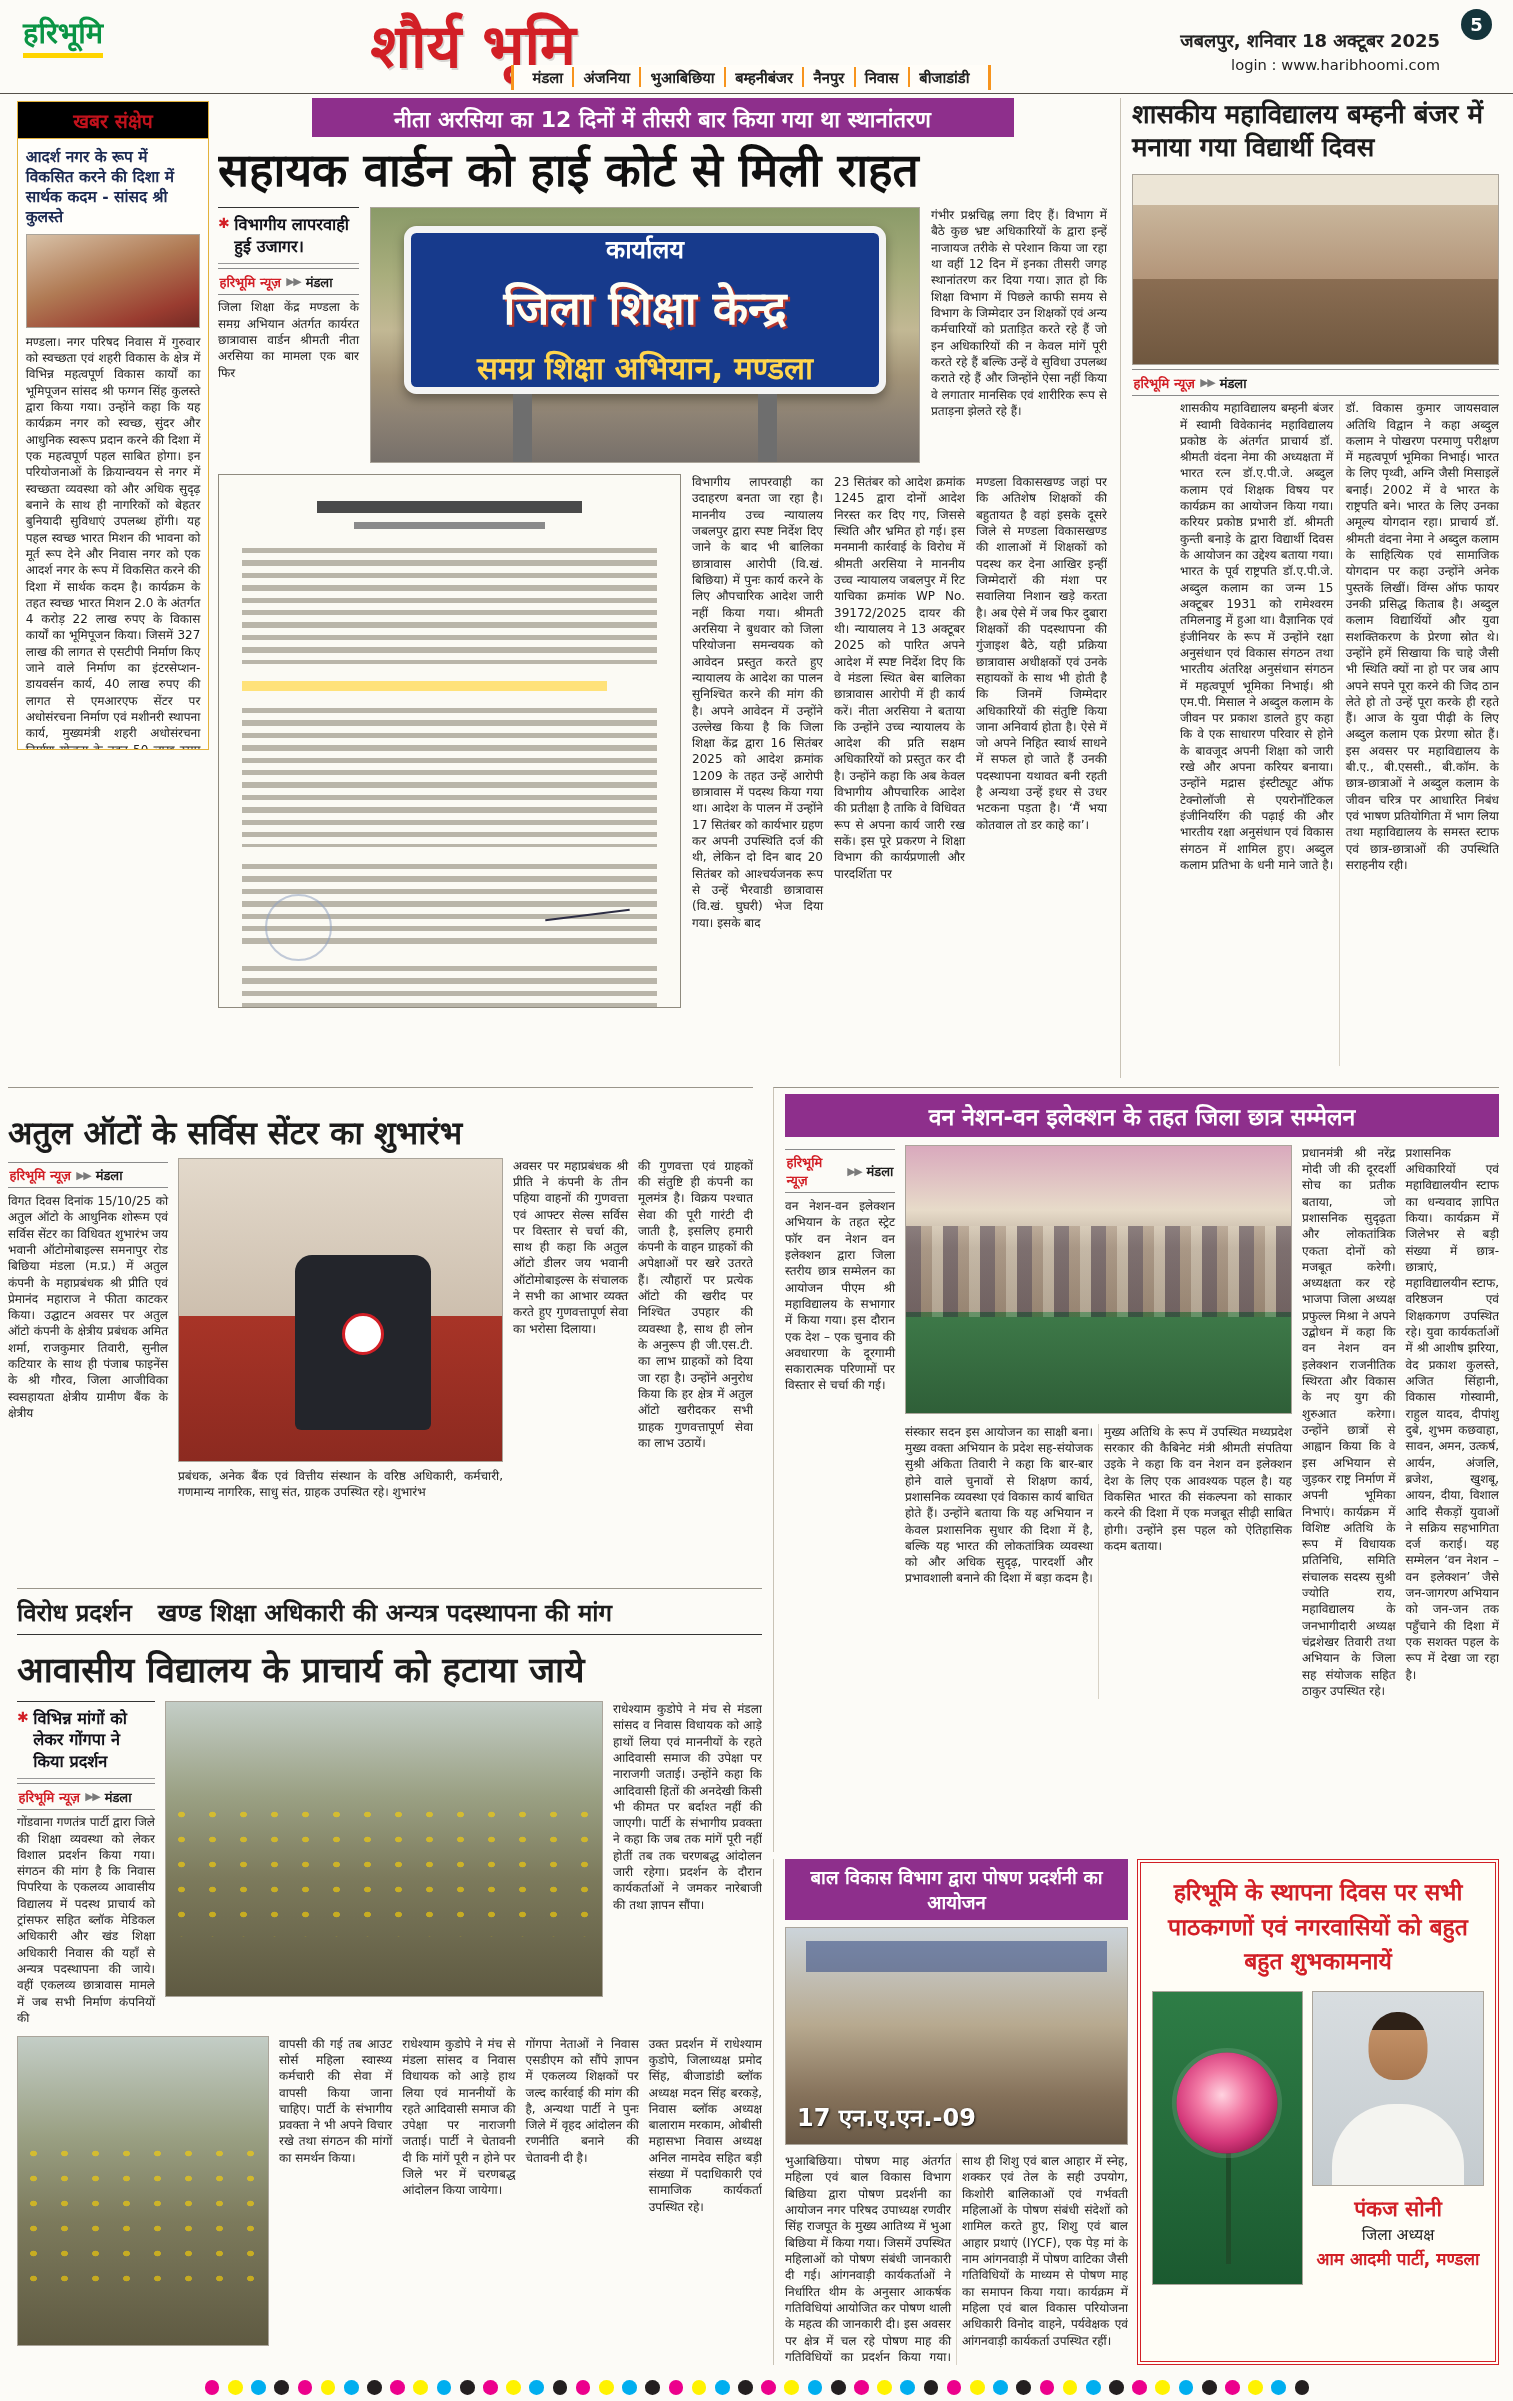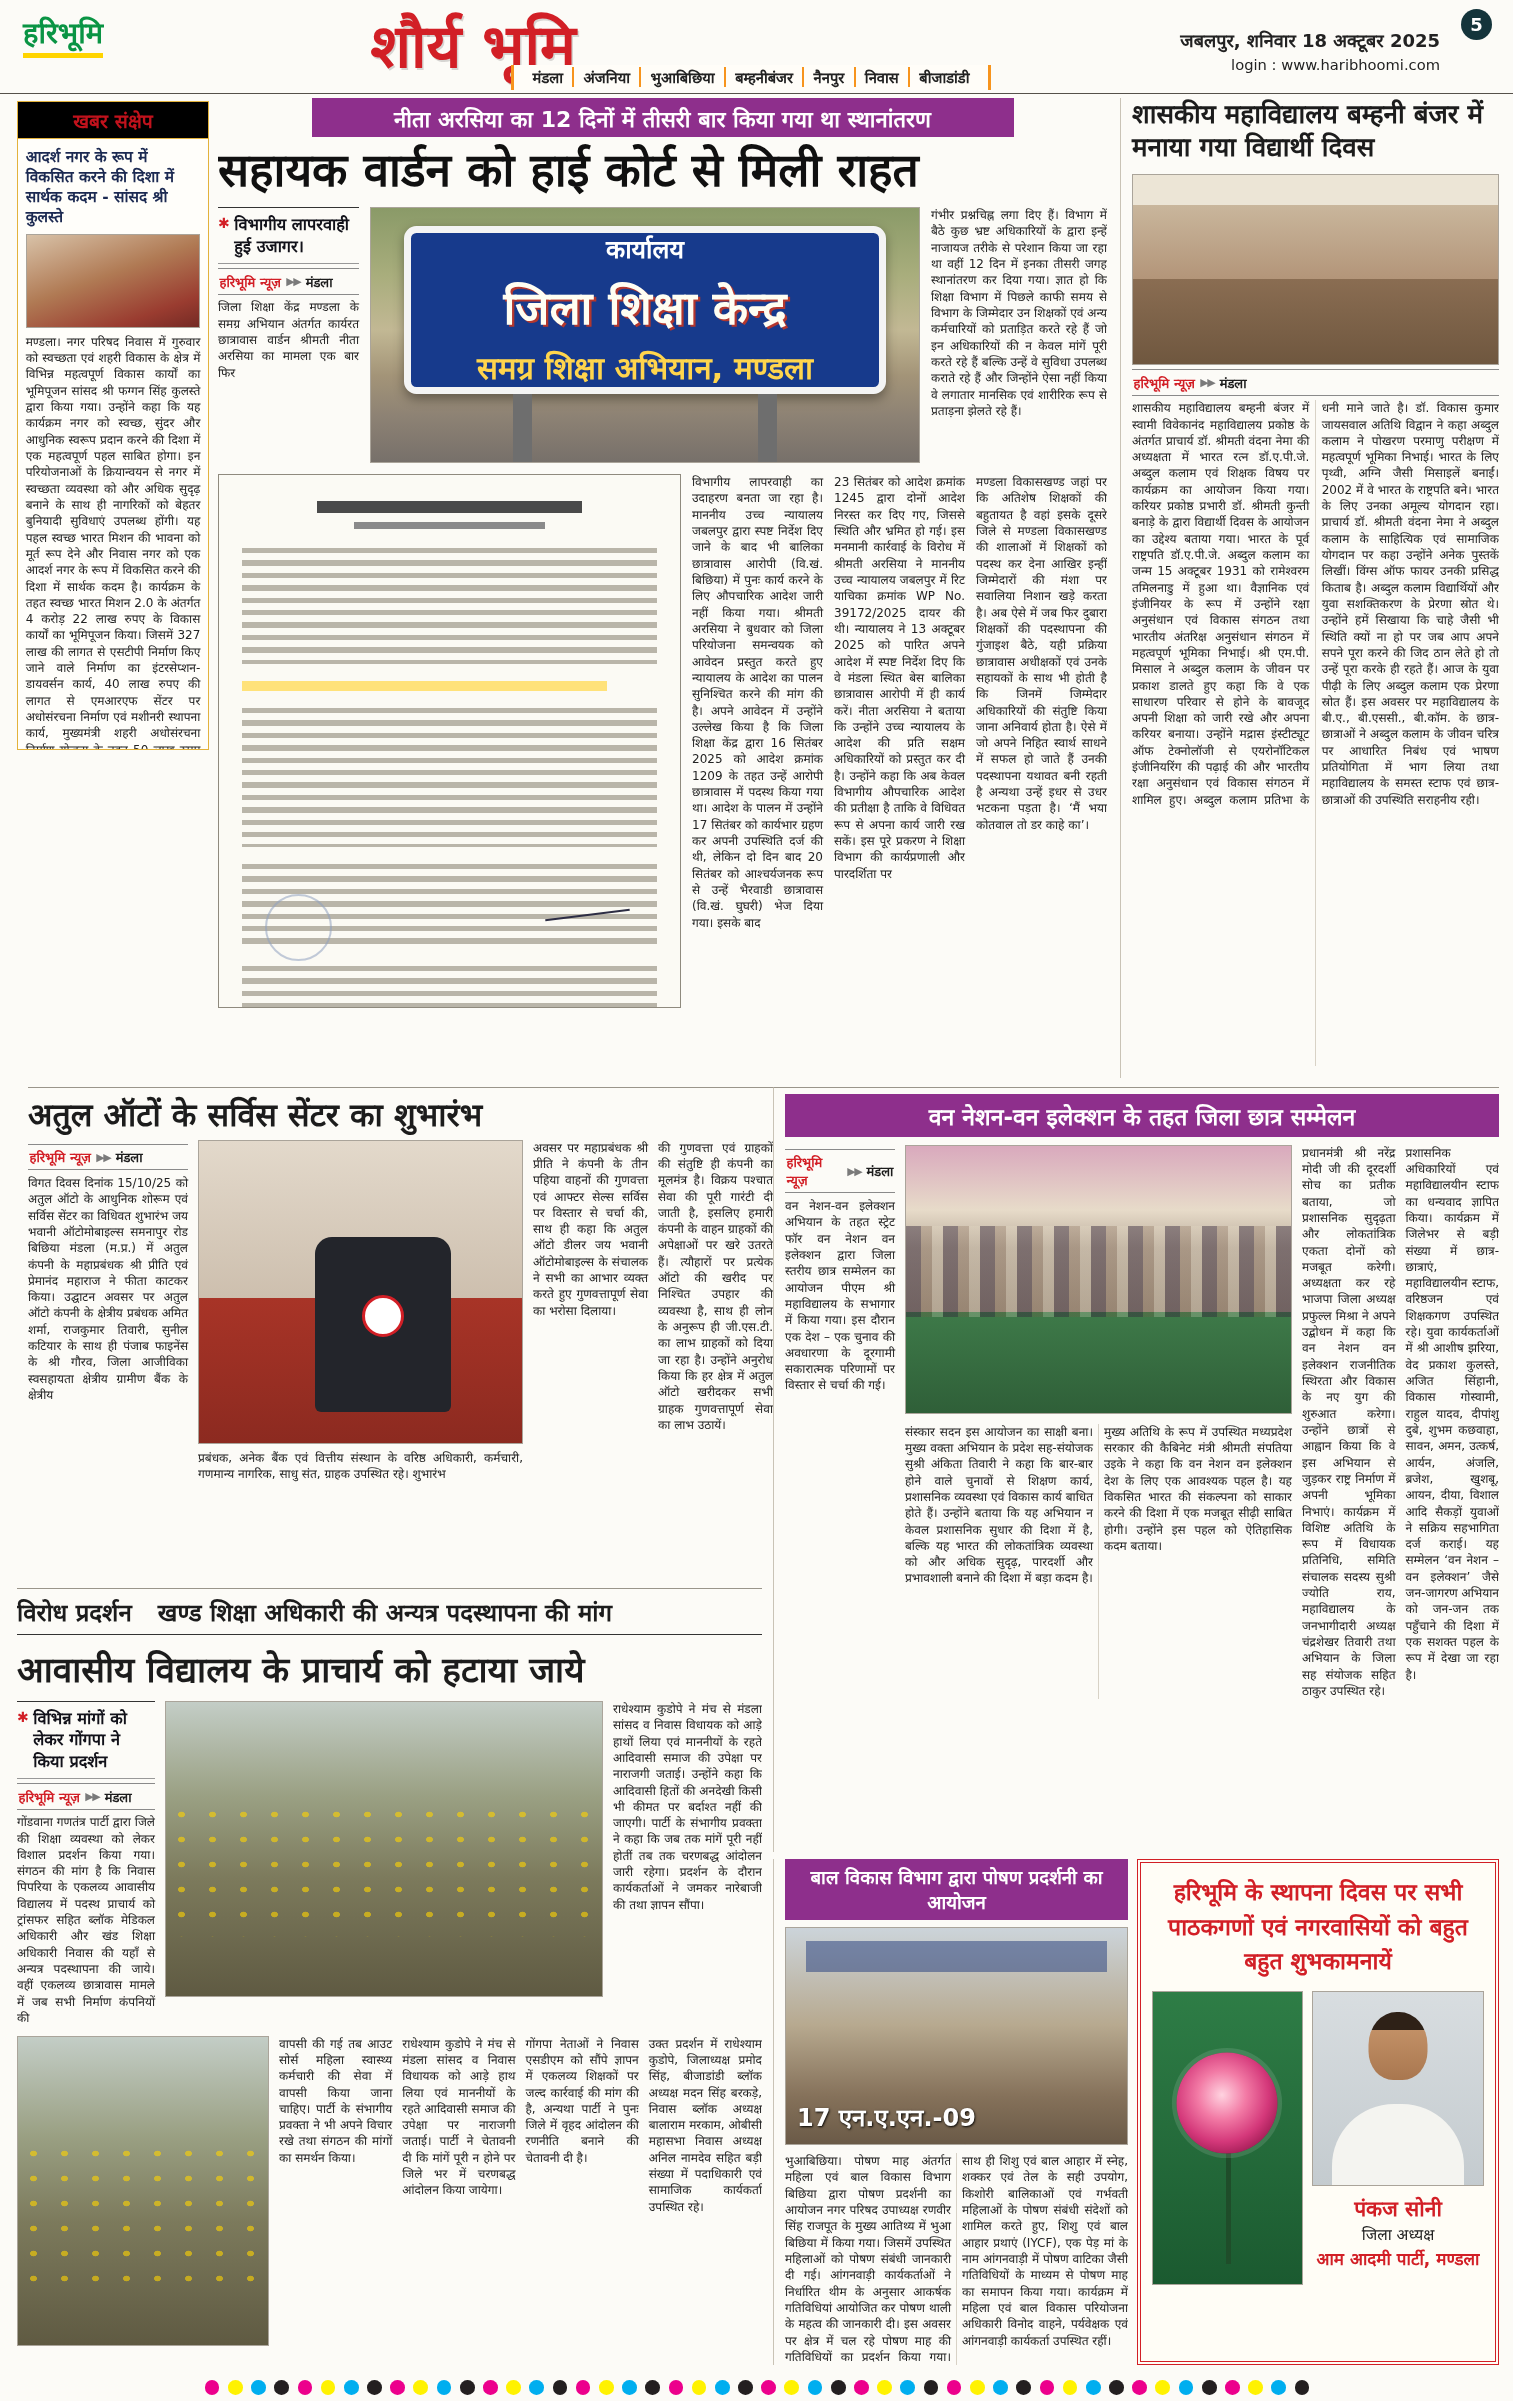--- a/index.html
+++ b/index.html
@@ -75,24 +75,24 @@
 .rose-bloom{position:absolute;left:50%;top:38%;width:101px;height:101px;transform:translate(-50%,-50%);border-radius:50%;background:radial-gradient(circle at 45% 42%,#ffd3e0 0%,#f27aa5 30%,#d4387a 58%,#8e1147 85%);box-shadow:0 0 0 4.6px rgba(255,255,255,.12);}
 .rose-stem{position:absolute;left:49%;top:45%;width:5.4px;height:48%;background:#1f4d2a;}
 .ph-person{background:linear-gradient(180deg,#d8dde0 0%,#c4cbcf 100%);}
 .person-head{position:absolute;left:50%;top:10%;width:59px;height:68px;transform:translateX(-50%);border-radius:48% 48% 42% 42%;background:linear-gradient(180deg,#2e2117 0%,#2e2117 26%,#c29066 26%,#a9774f 100%);}
 .person-body{position:absolute;left:50%;bottom:0;width:132px;height:42%;transform:translateX(-50%);border-radius:62px 62px 0 0;background:#f4f4f0;}
 
 
 .college-story{left:1120px;top:98px;width:379px;height:980px;border-left:0.8px solid #c9c3b6;padding-left:11px;}
 .college-headline{font-size:26px;line-height:1.28;font-weight:bold;}
 .college-photo{height:191px;margin:9.3px 0 3.1px;}
-.college-body{margin-top:4.6px;height:666px;column-count:2;column-gap:12.4px;column-rule:0.8px solid #d8d2c6;}
-
-
-.auto-story{left:28px;top:1087px;width:745px;height:496px;border-top:0.8px solid #9a958b;padding-top:4px;}
+.college-body{margin-top:4.6px;height:666px;column-count:2;column-gap:12.4px;column-rule:0.8px solid #d8d2c6;margin-left:48px;}
+
+
+.auto-story{left:8px;top:1087px;width:745px;height:496px;border-top:0.8px solid #9a958b;padding-top:22px;}
 .auto-headline{font-size:32px;font-weight:bold;margin-bottom:1.5px;}
 .auto-grid{display:grid;grid-template-columns:160px 325px 1fr 1fr;gap:10px;margin-top:4.6px;}
 .auto-photo{height:304px;}
 .auto-photo-cell .body-text{margin-top:6.2px;}
 
 
 .one-nation{left:773px;top:1087px;width:726px;height:765px;border-left:0.8px solid #c9c3b6;border-top:0.8px solid #9a958b;padding:6.2px 0 0 11px;}
 .on-bar{background:#8e2f8c;color:#fff;font-size:23px;font-weight:bold;text-align:center;padding:5.4px 6.2px;}
 .on-grid{display:grid;grid-template-columns:110px 387px 1fr 1fr;grid-template-rows:269px auto;gap:10px;margin-top:7.7px;}
 .on-side-left{grid-row:1/3;grid-column:1/2;}

